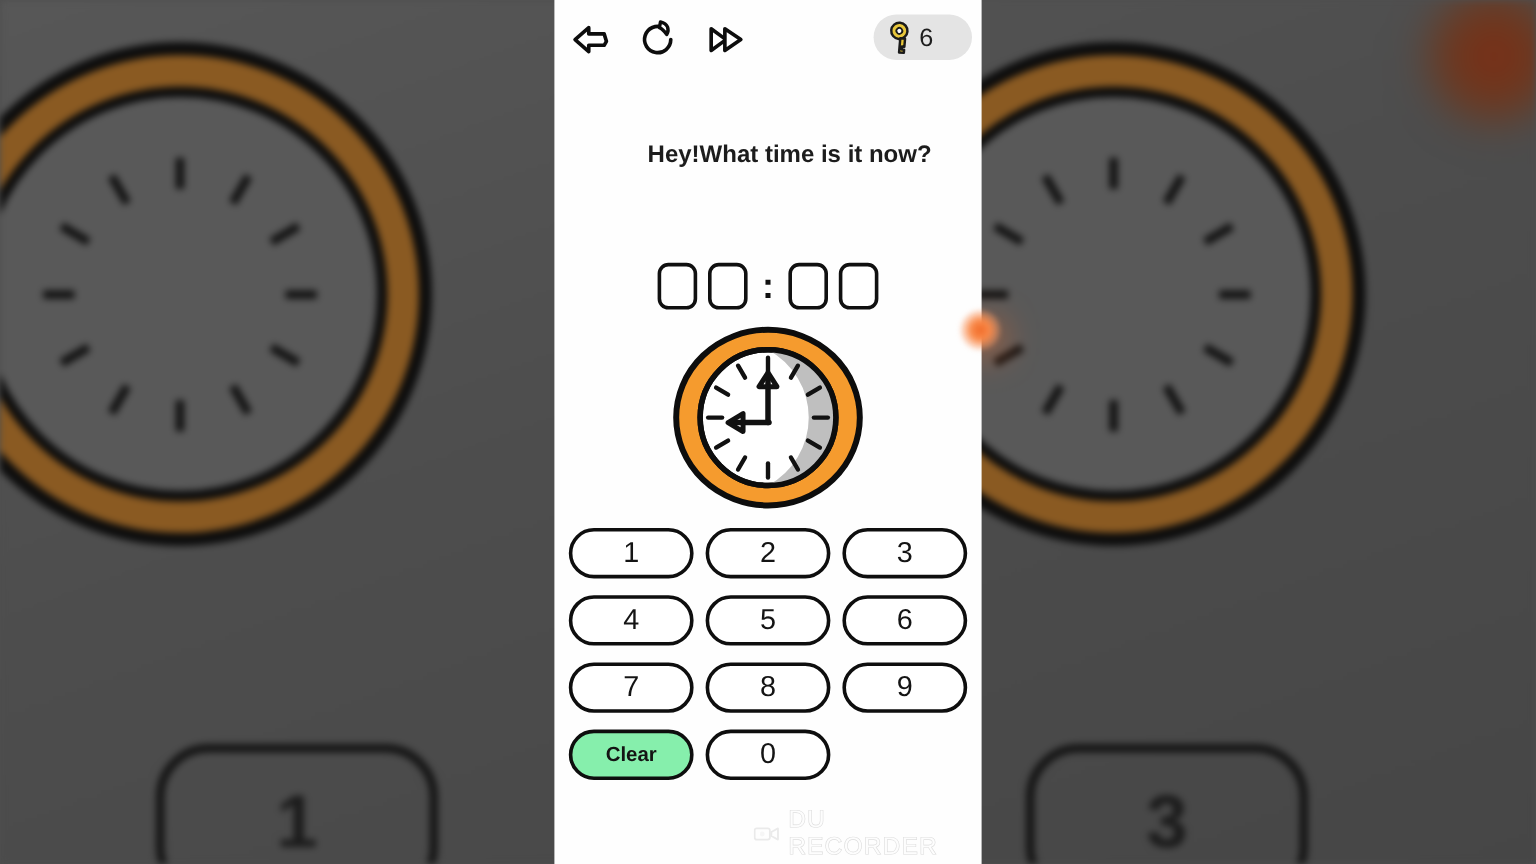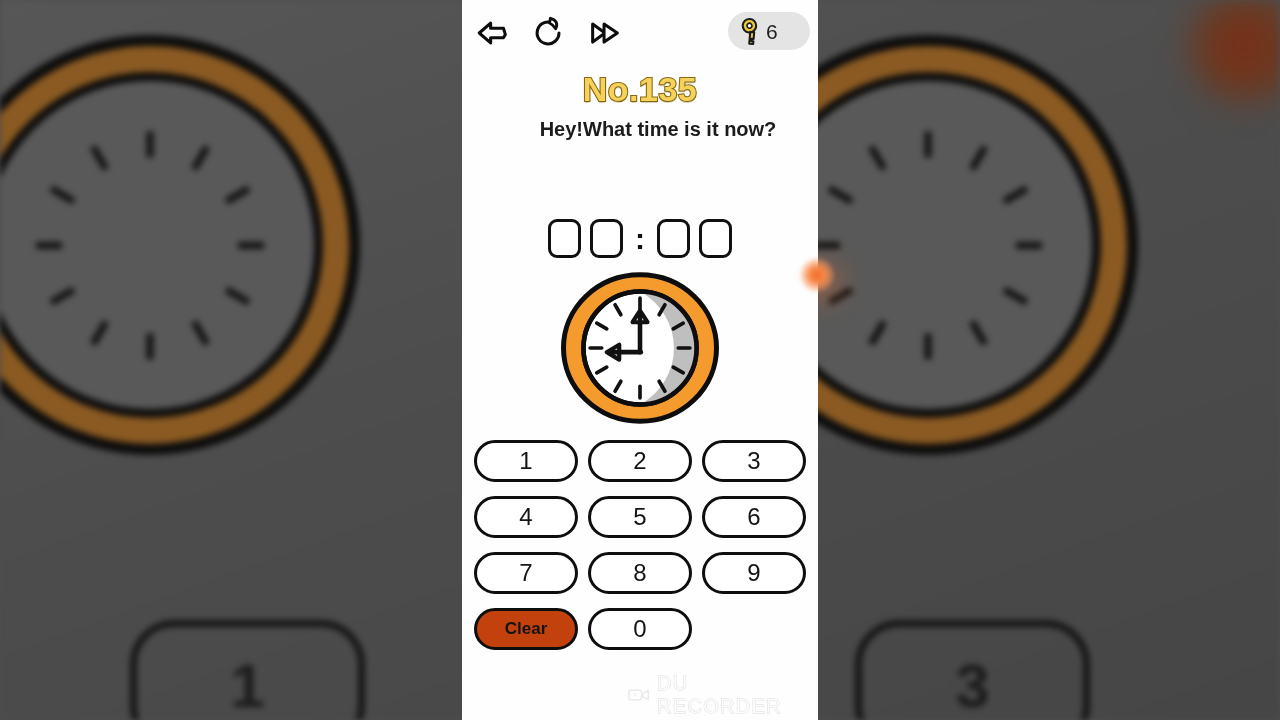--- a/index.html
+++ b/index.html
@@ -198,21 +198,21 @@
     border-radius: 26px;
     background: #ffffff;
     color: #141414;
     font-size: 24px;
     font-weight: 500;
     display: flex;
     align-items: center;
     justify-content: center;
     font-family: "Liberation Sans", sans-serif;
   }
-  .key.accent { background: #c2410c; }
+  .key.accent { background: #86efac; }
   .key.label  { font-size: 17px; font-weight: bold; }
 
   
   #watermark {
     position: absolute;
     left: 166px;
     top: 672px;
     display: flex;
     align-items: center;
     gap: 7px;
@@ -318,21 +318,20 @@
               <circle cx="20" cy="12" r="7.2" fill="#E8C73B" stroke="#1b1b1b" stroke-width="2.2"></circle>
               <circle cx="20" cy="12" r="2.6" fill="#fdfdfd" stroke="#1b1b1b" stroke-width="1.6"></circle>
               <path d="M16.4 17.6 L7.5 26.5 L10.5 29.5 L12.5 27.5 L11 26 L12.8 24.2 L14.3 25.7 L19.4 20.6 Z" fill="#E8C73B" stroke="#1b1b1b" stroke-width="2.2" stroke-linejoin="round"></path>
             </g>
           </svg>
         </span>
         <span id="key-count">6</span>
       </div>
     </div>
 
-    <div id="level-no">No.135</div>
     <div id="question">Hey!What time is it now?</div>
 
     <div id="answer-row">
       <div class="ans-box"></div>
       <div class="ans-box"></div>
       <div id="colon">:</div>
       <div class="ans-box"></div>
       <div class="ans-box"></div>
     </div>
 

